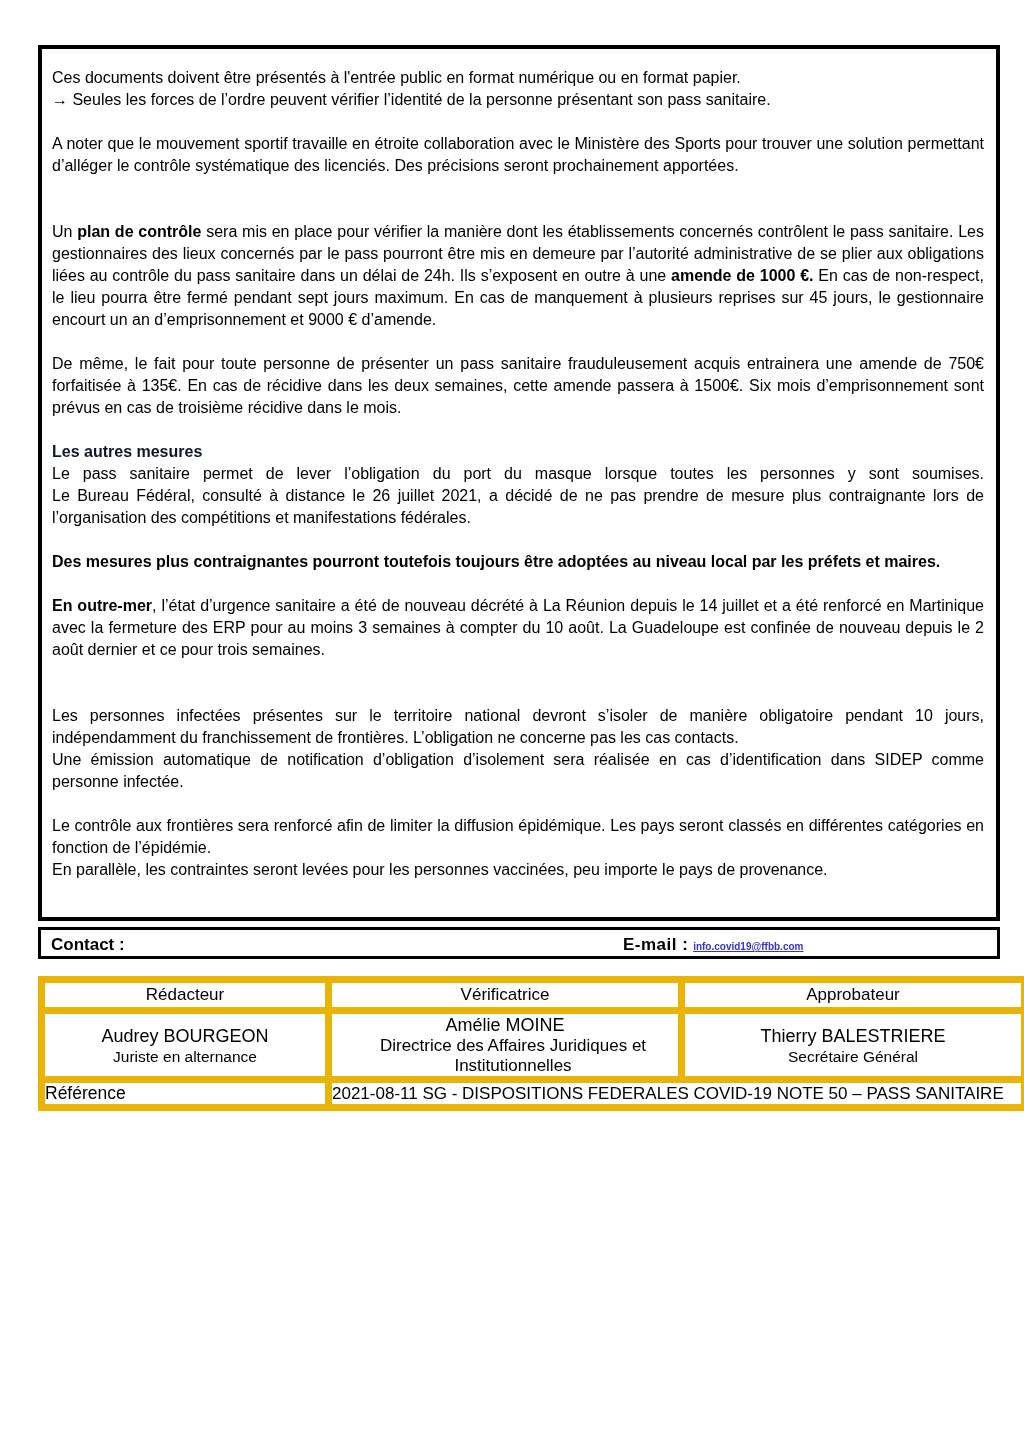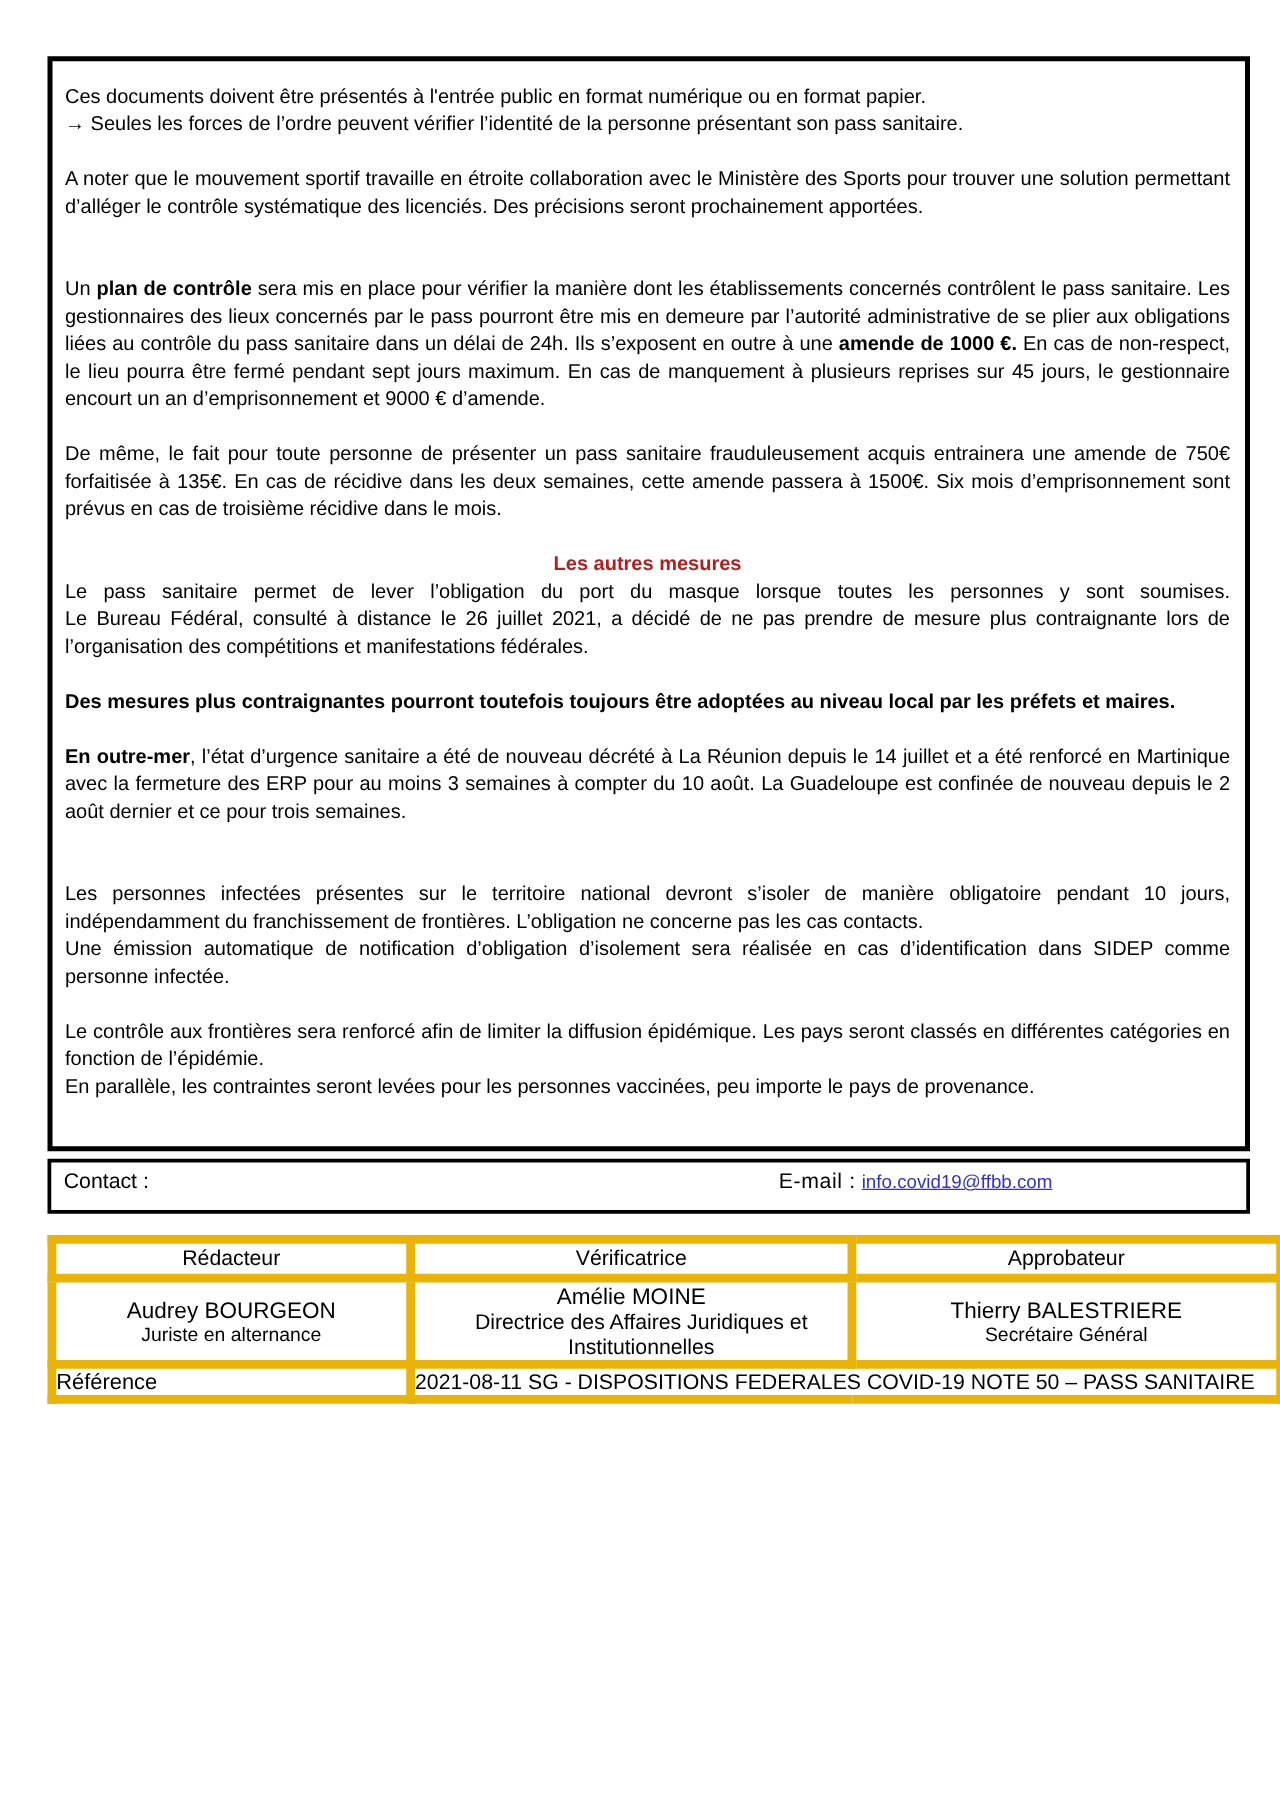--- a/index.html
+++ b/index.html
@@ -33,33 +33,34 @@
   }
   .line.pj { text-align:justify; text-align-last:justify; }
   .seg-b { font-weight:bold; }
 
   
   .contact-box {
     border:3px solid #000;
     box-sizing:border-box;
     width:962px;
     margin-top:6px;
-    height:44px;
+    height:32px;
     position:relative;
     font-size:17px;
+    font-weight:bold;
   }
   .contact-label {
     position:absolute; left:10px; top:5px;
   }
   .contact-email-group {
     position:absolute; left:582px; top:5px;
   }
   .email-label { letter-spacing:0.5px; }
   .email-link {
-    font-size:15px;
+    font-size:10px;
     text-decoration:underline;
     cursor:pointer;
   }
 
   
   .approval-table {
     width:962px;
     border-collapse:collapse;
     margin-top:17px;
     table-layout:fixed;
@@ -108,21 +109,21 @@
         <p class="line p"><span>Ces documents doivent être présentés à l'entrée public en format numérique ou en format papier.</span></p>
         <p class="line p"><span>→ Seules les forces de l’ordre peuvent vérifier l’identité de la personne présentant son pass sanitaire.</span></p>
         <p class="line blank"></p>
         <p class="line p"><span>A noter que le mouvement sportif travaille en étroite collaboration avec le Ministère des Sports pour trouver une solution permettant d’alléger le contrôle systématique des licenciés. Des précisions seront prochainement apportées.</span></p>
         <p class="line blank"></p>
         <p class="line blank"></p>
         <p class="line p"><span>Un </span><span class="seg-b">plan de contrôle</span><span> sera mis en place pour vérifier la manière dont les établissements concernés contrôlent le pass sanitaire. Les gestionnaires des lieux concernés par le pass pourront être mis en demeure par l’autorité administrative de se plier aux obligations liées au contrôle du pass sanitaire dans un délai de 24h. Ils s’exposent en outre à une </span><span class="seg-b">amende de 1000 €.</span><span> En cas de non-respect, le lieu pourra être fermé pendant sept jours maximum. En cas de manquement à plusieurs reprises sur 45 jours, le gestionnaire encourt un an d’emprisonnement et 9000 € d’amende.</span></p>
         <p class="line blank"></p>
         <p class="line p"><span>De même, le fait pour toute personne de présenter un pass sanitaire frauduleusement acquis entrainera une amende de 750€ forfaitisée à 135€. En cas de récidive dans les deux semaines, cette amende passera à 1500€. Six mois d’emprisonnement sont prévus en cas de troisième récidive dans le mois.</span></p>
         <p class="line blank"></p>
-        <p class="line heading" style="color: #b91c1c; text-align: center;"><span>Les autres mesures</span></p>
+        <p class="line heading" style="color: #0f172a;"><span>Les autres mesures</span></p>
         <p class="line pj"><span>Le pass sanitaire permet de lever l’obligation du port du masque lorsque toutes les personnes y sont soumises.</span></p>
         <p class="line p"><span>Le Bureau Fédéral, consulté à distance le 26 juillet 2021, a décidé de ne pas prendre de mesure plus contraignante lors de l’organisation des compétitions et manifestations fédérales.</span></p>
         <p class="line blank"></p>
         <p class="line p"><span class="seg-b">Des mesures plus contraignantes pourront toutefois toujours être adoptées au niveau local par les préfets et maires.</span></p>
         <p class="line blank"></p>
         <p class="line p"><span class="seg-b">En outre-mer</span><span>, l’état d’urgence sanitaire a été de nouveau décrété à La Réunion depuis le 14 juillet et a été renforcé en Martinique avec la fermeture des ERP pour au moins 3 semaines à compter du 10 août. La Guadeloupe est confinée de nouveau depuis le 2 août dernier et ce pour trois semaines.</span></p>
         <p class="line blank"></p>
         <p class="line blank"></p>
         <p class="line p"><span>Les personnes infectées présentes sur le territoire national devront s’isoler de manière obligatoire pendant 10 jours, indépendamment du franchissement de frontières. L’obligation ne concerne pas les cas contacts.</span></p>
         <p class="line p"><span>Une émission automatique de notification d’obligation d’isolement sera réalisée en cas d’identification dans SIDEP comme personne infectée.</span></p>

